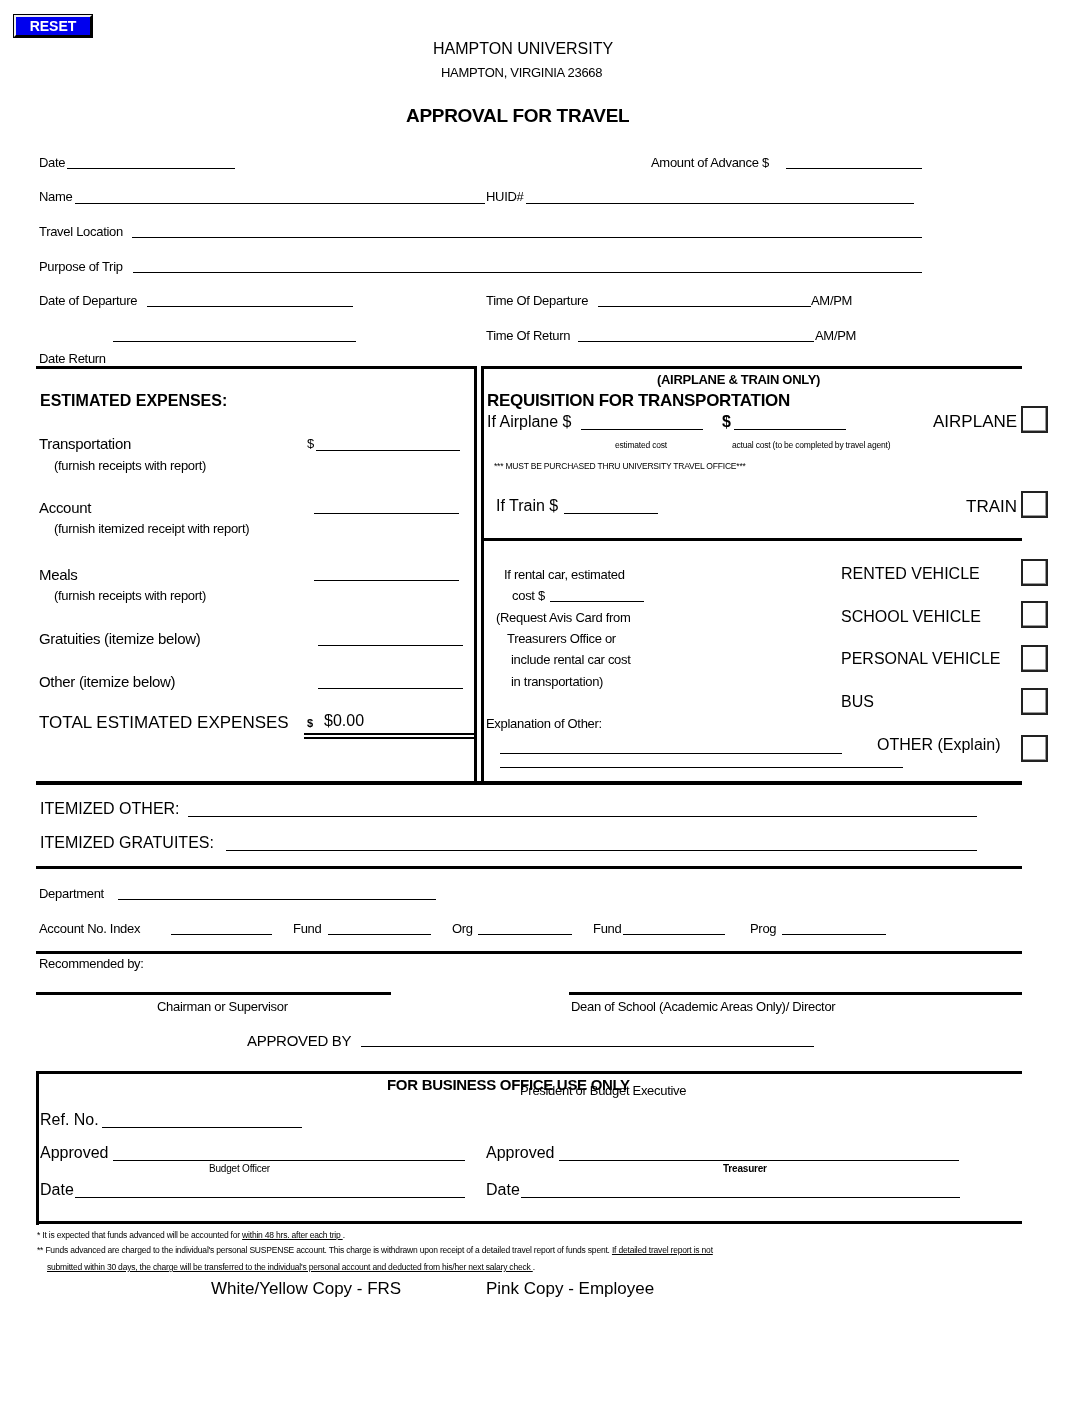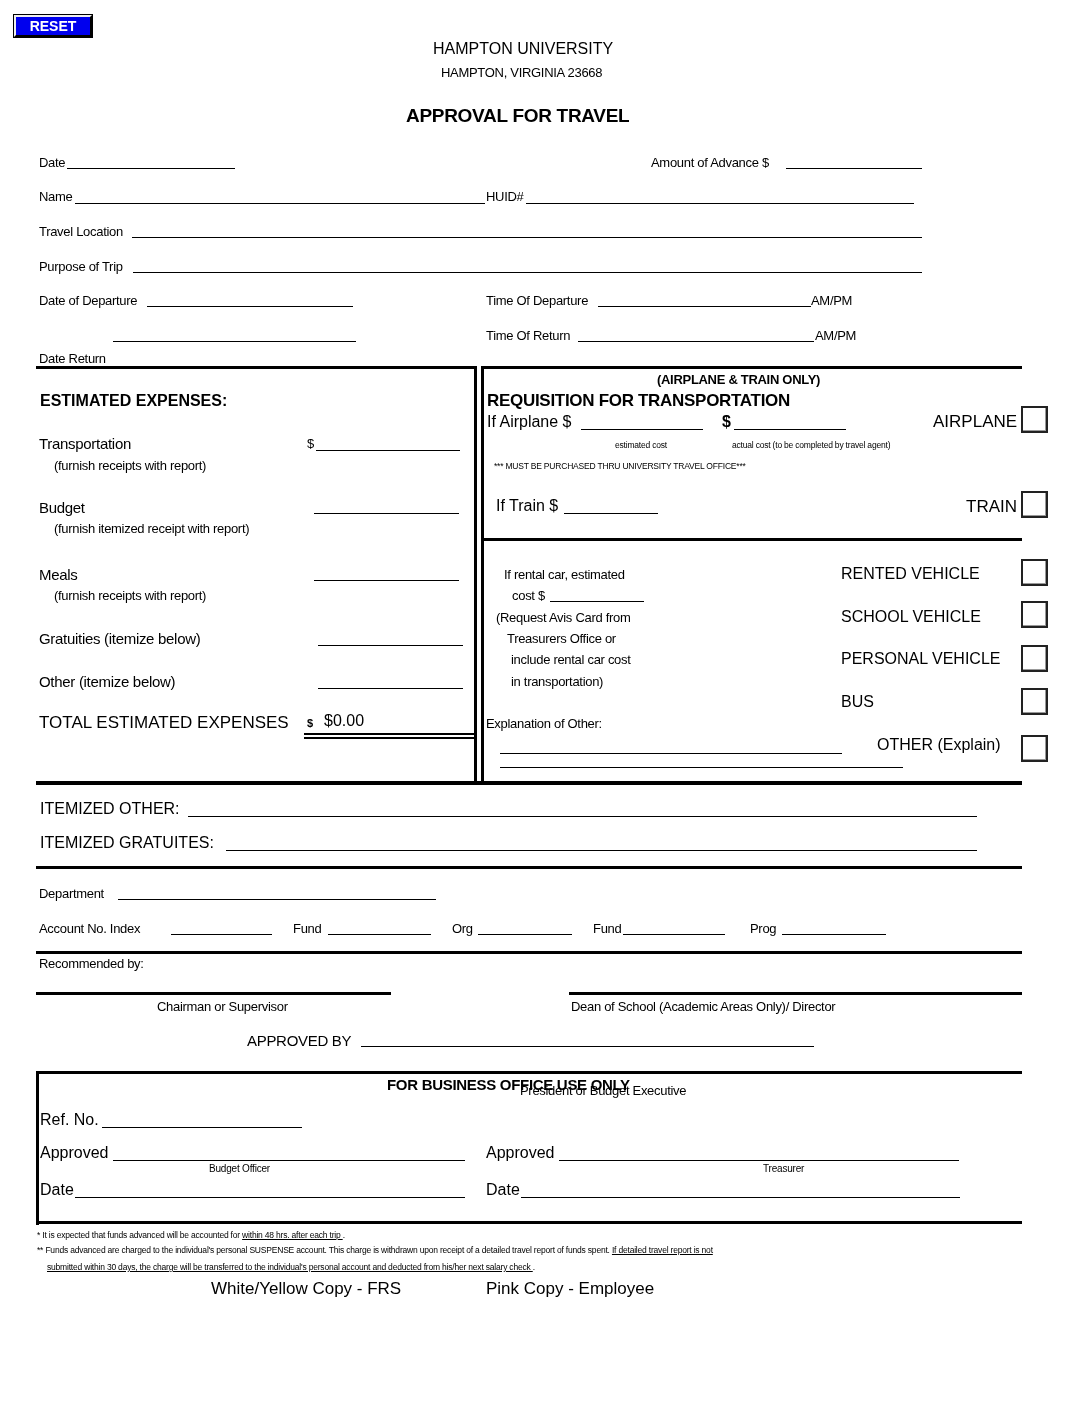--- a/index.html
+++ b/index.html
@@ -86,21 +86,21 @@
 
 <div>
   <div class="abs bold t16" style="left:40px; top:392px;">ESTIMATED EXPENSES:</div>
 
   <div class="abs t15" style="left:39px; top:435px;">Transportation</div>
   <div class="abs t13" style="left:54px; top:458px;">(furnish receipts with report)</div>
   <div class="abs t13" style="left:307px; top:436px;">$</div>
   <div class="line" style="left:316px; top:450px; width:144px;"></div>
   <input class="field" style="left: 316px; top: 433px; width: 142px;">
 
-  <div class="abs t15" style="left:39px; top:499px;">Budget</div>
+  <div class="abs t15" style="left:39px; top:499px;">Account</div>
   <div class="abs t13" style="left:54px; top:521px;">(furnish itemized receipt with report)</div>
   <div class="line" style="left:314px; top:513px; width:145px;"></div>
   <input class="field" style="left: 314px; top: 496px; width: 143px;">
 
   <div class="abs t15" style="left:39px; top:566px;">Meals</div>
   <div class="abs t13" style="left:54px; top:588px;">(furnish receipts with report)</div>
   <div class="line" style="left:314px; top:580px; width:145px;"></div>
   <input class="field" style="left: 314px; top: 563px; width: 143px;">
 
   <div class="abs t15" style="left:39px; top:630px;">Gratuities (itemize below)</div>
@@ -245,21 +245,21 @@
   <input class="field" style="left: 113px; top: 1144px; width: 350px;">
   <div class="abs tiny" style="left:209px; top:1163px; font-size:10px;">Budget Officer</div>
 
   <div class="abs t16" style="left:40px; top:1181px;">Date</div>
   <div class="thin" style="left:75px; top:1197px; width:390px;"></div>
   <input class="field" style="left: 75px; top: 1181px; width: 388px;">
 
   <div class="abs t16" style="left:486px; top:1144px;">Approved</div>
   <div class="thin" style="left:559px; top:1160px; width:400px;"></div>
   <input class="field" style="left: 559px; top: 1144px; width: 398px;">
-  <div class="abs tiny" style="left:763px; top:1163px; font-size:10px;">Treasurer</div>
+  <div class="abs tiny" style="left:723px; top:1163px; font-size:10px;font-weight:bold;">Treasurer</div>
 
   <div class="abs t16" style="left:486px; top:1181px;">Date</div>
   <div class="thin" style="left:521px; top:1197px; width:439px;"></div>
   <input class="field" style="left: 521px; top: 1181px; width: 437px;">
 </div>
 
 <div>
   <div class="abs tiny" style="left:37px; top:1230px;">
     <span>* It is expected that funds advanced will be accounted for </span><span class="u"> within 48 hrs. after each trip </span><span>.</span>
   </div>

